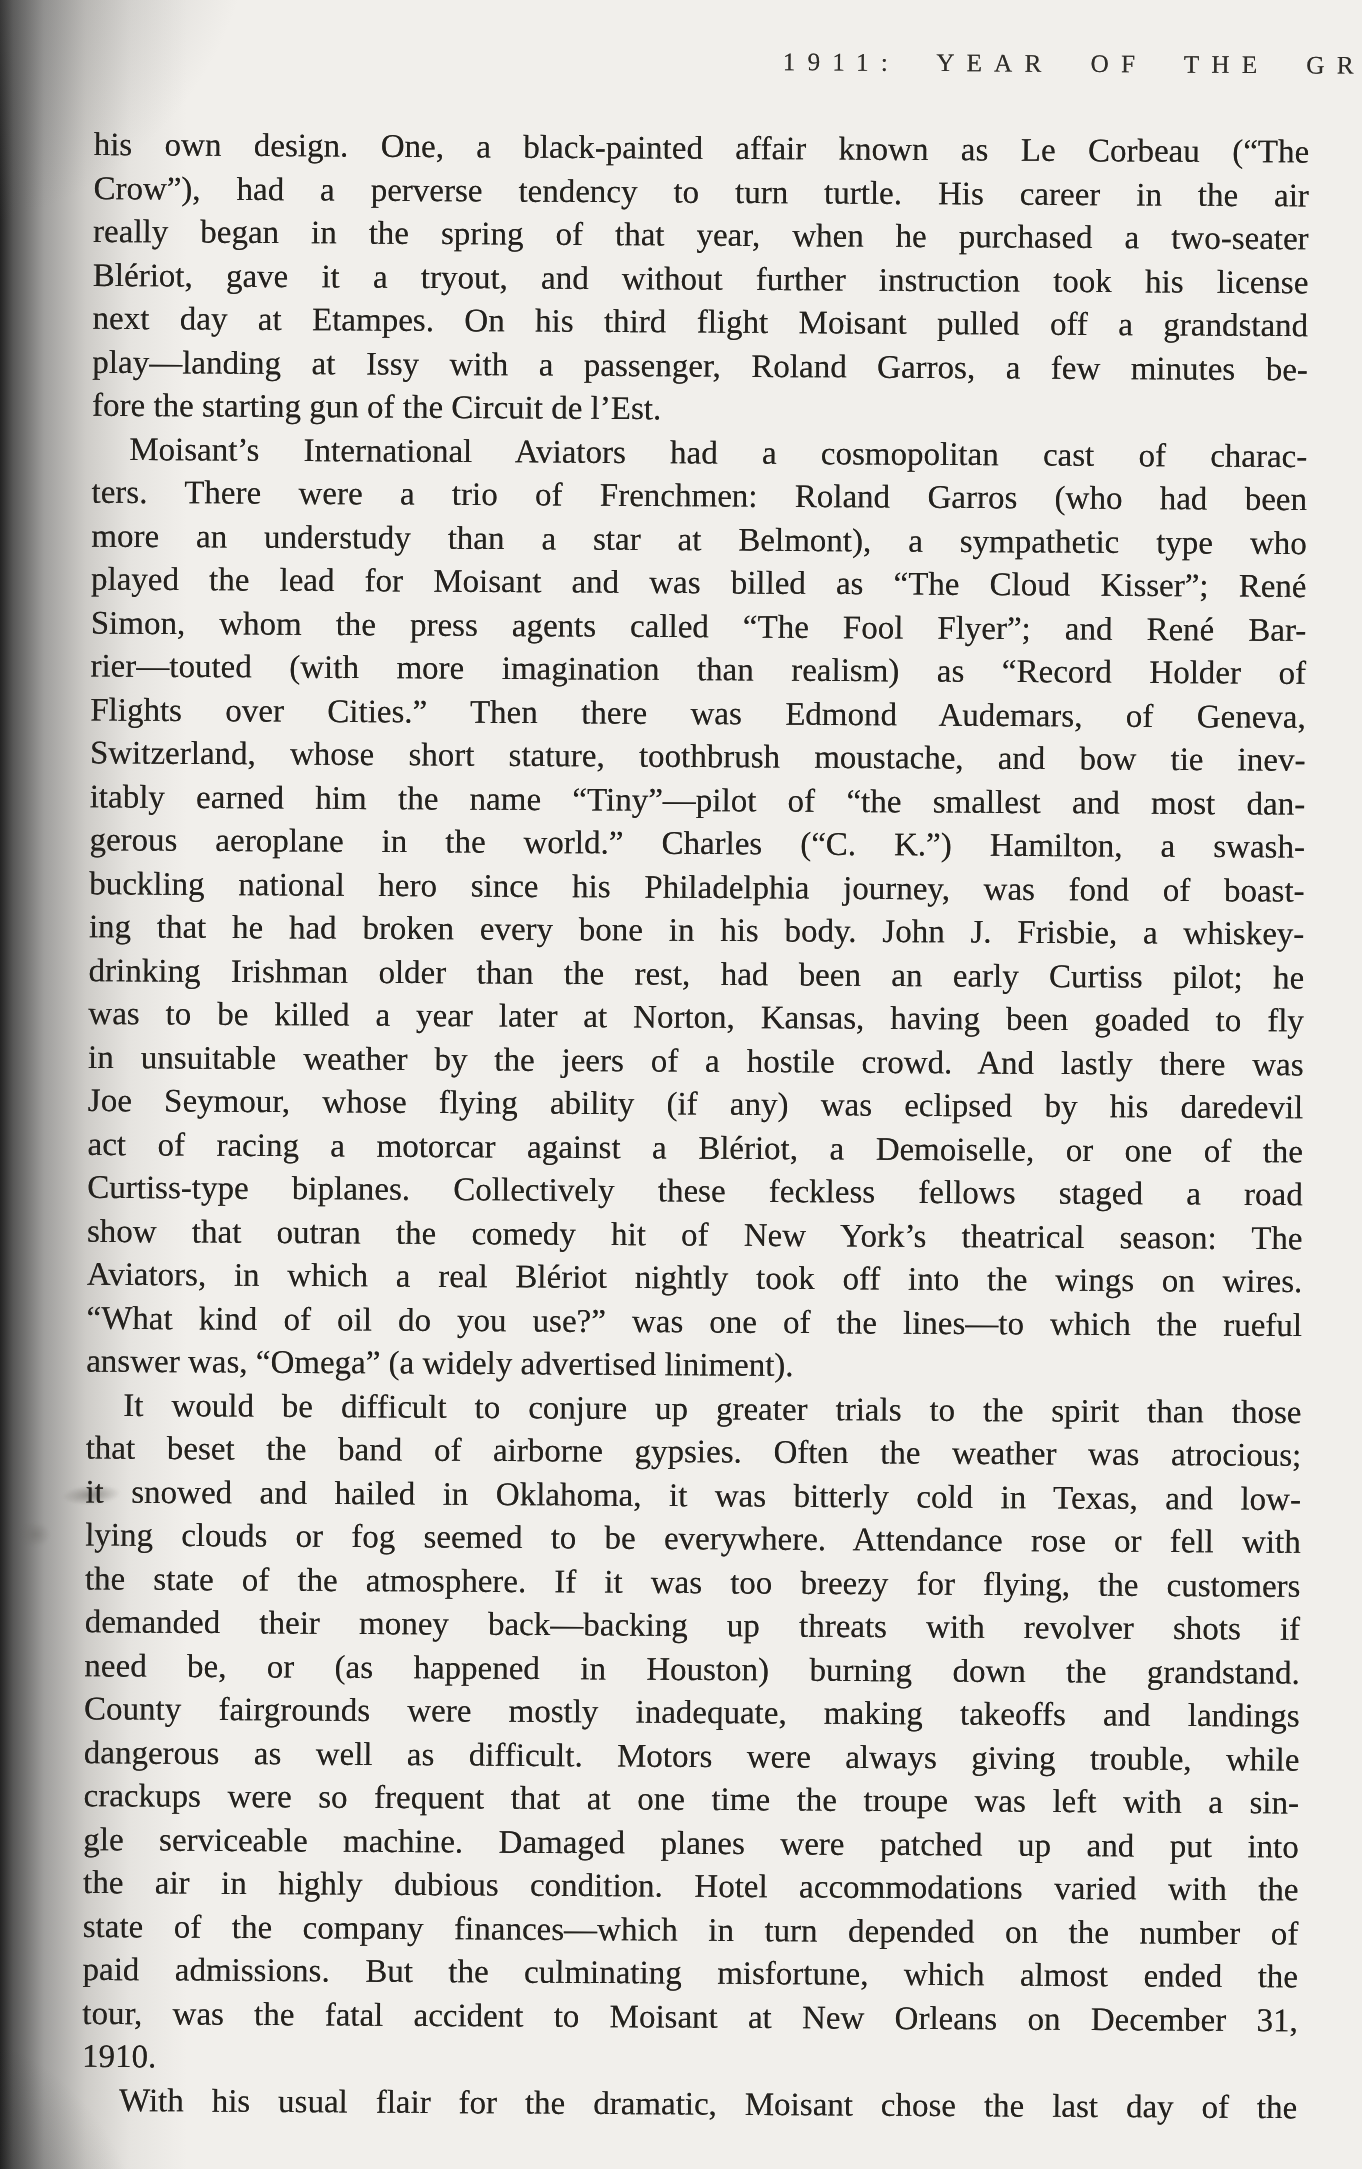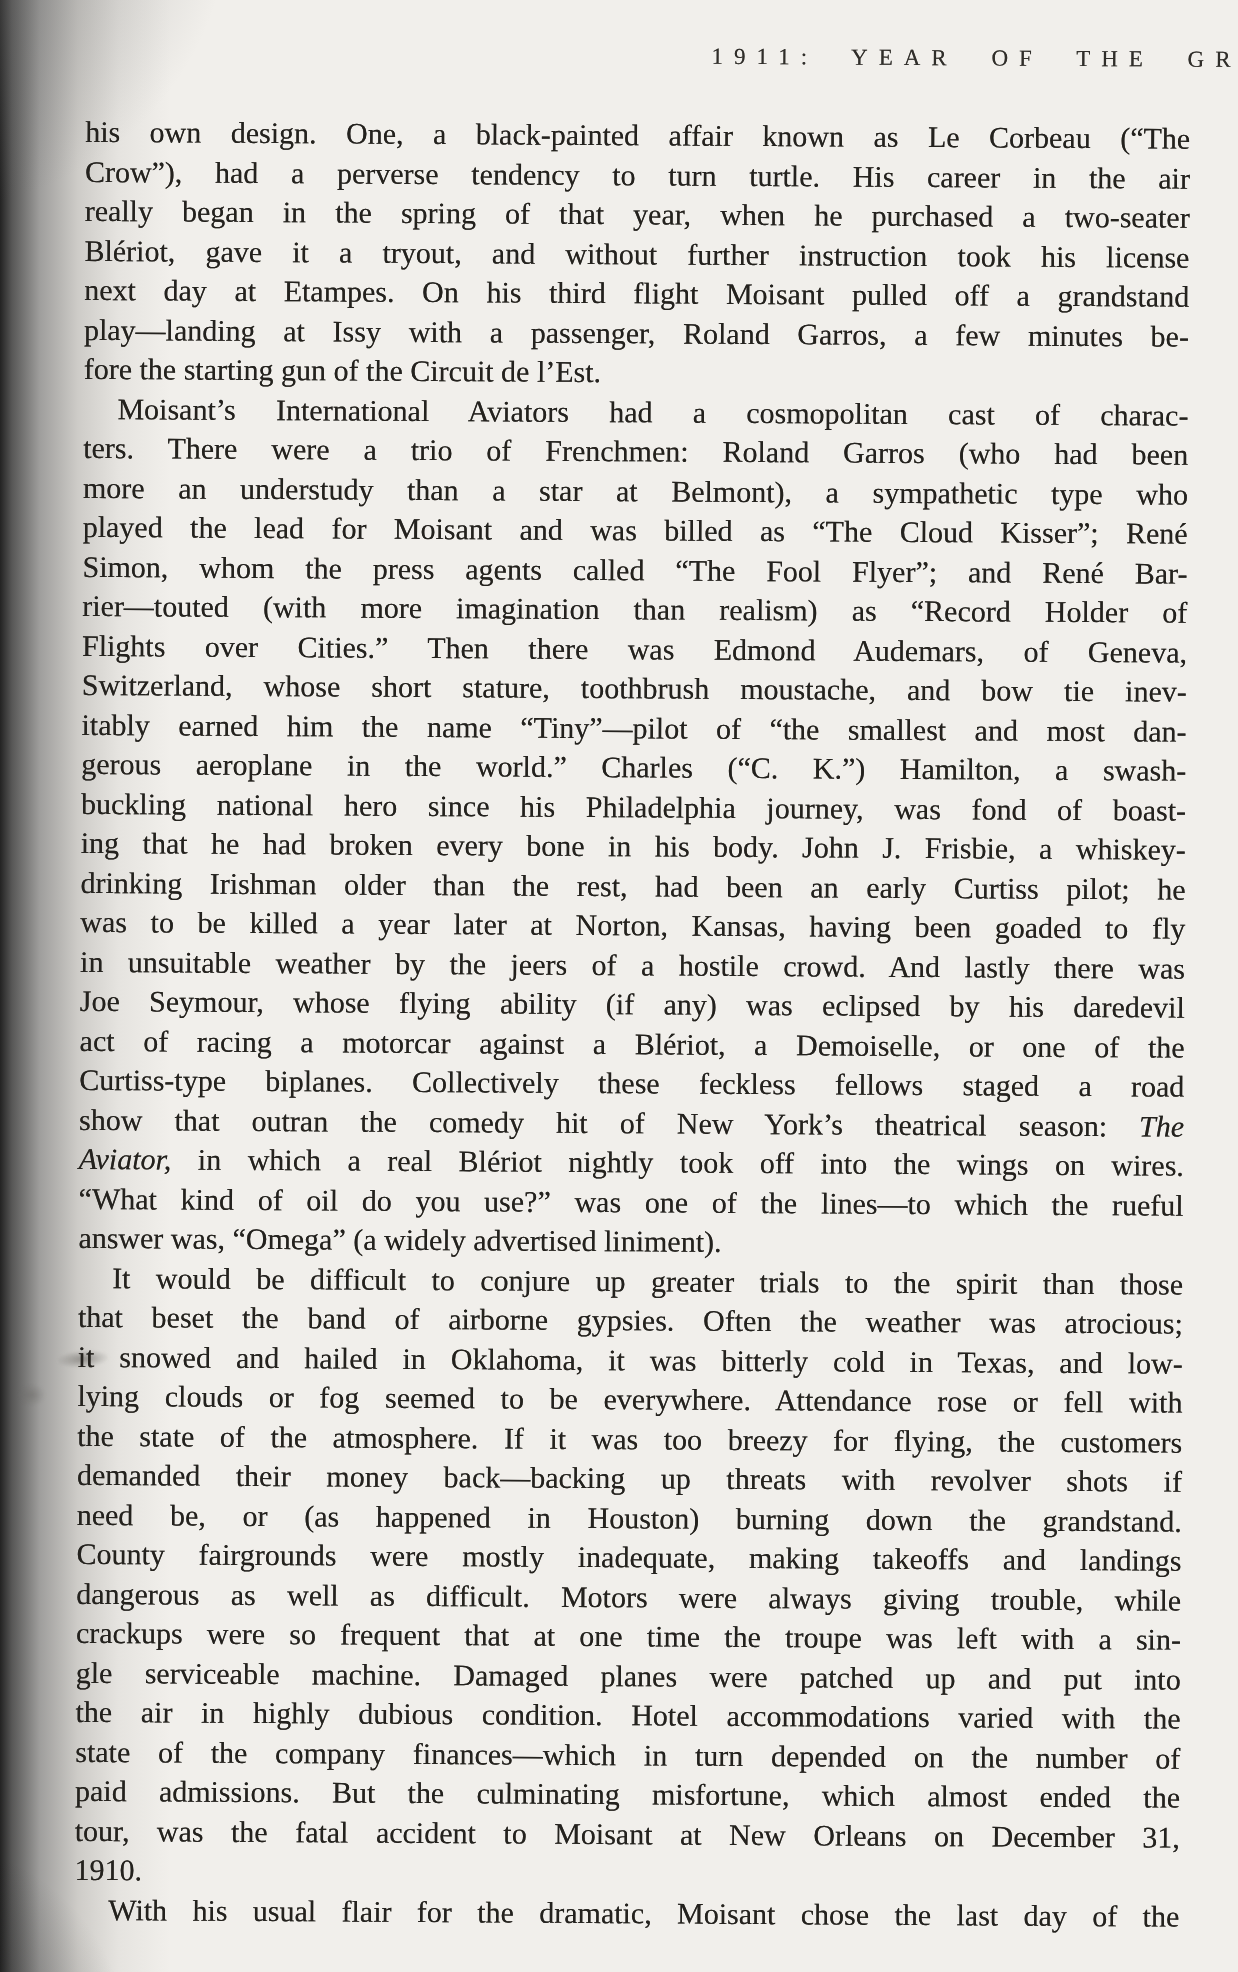--- a/index.html
+++ b/index.html
@@ -55,21 +55,21 @@
   }
   .para { margin: 0; padding: 0; }
   .line {
     text-align: justify;
     text-align-last: justify;
     height: 39.5px;
     overflow: visible;
   }
   .line.end { text-align-last: left; }
   .line.ind { text-indent: 34px; }
-  .it { font-style: italic; }
+  .it { }
   
   .smudge { position: absolute; pointer-events: none; }
   .smudge.s1 {
     left: 56px; top: 1350px; width: 54px; height: 18px;
     background: radial-gradient(ellipse at center, rgba(92,90,86,0.55), rgba(92,90,86,0) 70%);
     transform: rotate(-4deg);
     filter: blur(1px);
   }
   .smudge.s2 {
     left: 18px; top: 1384px; width: 28px; height: 22px;
@@ -113,21 +113,21 @@
       <div class="line">gerous aeroplane in the world.” Charles (“C. K.”) Hamilton, a swash-</div>
       <div class="line">buckling national hero since his Philadelphia journey, was fond of boast-</div>
       <div class="line">ing that he had broken every bone in his body. John J. Frisbie, a whiskey-</div>
       <div class="line">drinking Irishman older than the rest, had been an early Curtiss pilot; he</div>
       <div class="line">was to be killed a year later at Norton, Kansas, having been goaded to fly</div>
       <div class="line">in unsuitable weather by the jeers of a hostile crowd. And lastly there was</div>
       <div class="line">Joe Seymour, whose flying ability (if any) was eclipsed by his daredevil</div>
       <div class="line">act of racing a motorcar against a Blériot, a Demoiselle, or one of the</div>
       <div class="line">Curtiss-type biplanes. Collectively these feckless fellows staged a road</div>
       <div class="line"><span>show that outran the comedy hit of New York’s theatrical season: </span><span class="it">The</span></div>
-      <div class="line"><span class="it">Aviator,</span><span> in which a real Blériot nightly took off into the wings on wires.</span></div>
+      <div class="line"><span class="it">Aviators,</span><span> in which a real Blériot nightly took off into the wings on wires.</span></div>
       <div class="line">“What kind of oil do you use?” was one of the lines—to which the rueful</div>
       <div class="line end">answer was, “Omega” (a widely advertised liniment).</div>
     </div>
 
     <div class="para">
       <div class="line ind">It would be difficult to conjure up greater trials to the spirit than those</div>
       <div class="line">that beset the band of airborne gypsies. Often the weather was atrocious;</div>
       <div class="line">it snowed and hailed in Oklahoma, it was bitterly cold in Texas, and low-</div>
       <div class="line">lying clouds or fog seemed to be everywhere. Attendance rose or fell with</div>
       <div class="line">the state of the atmosphere. If it was too breezy for flying, the customers</div>

